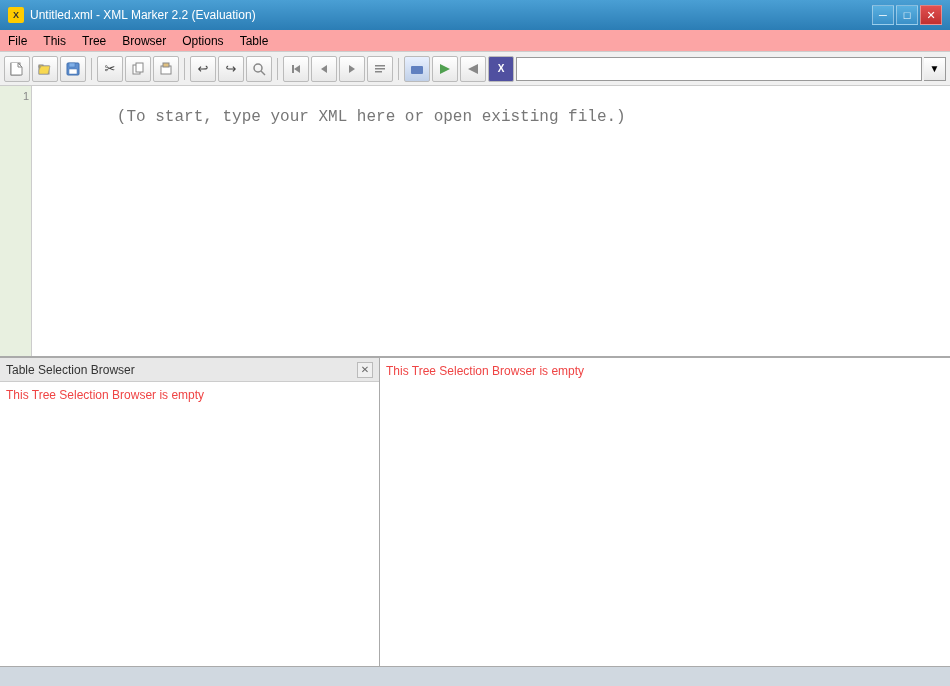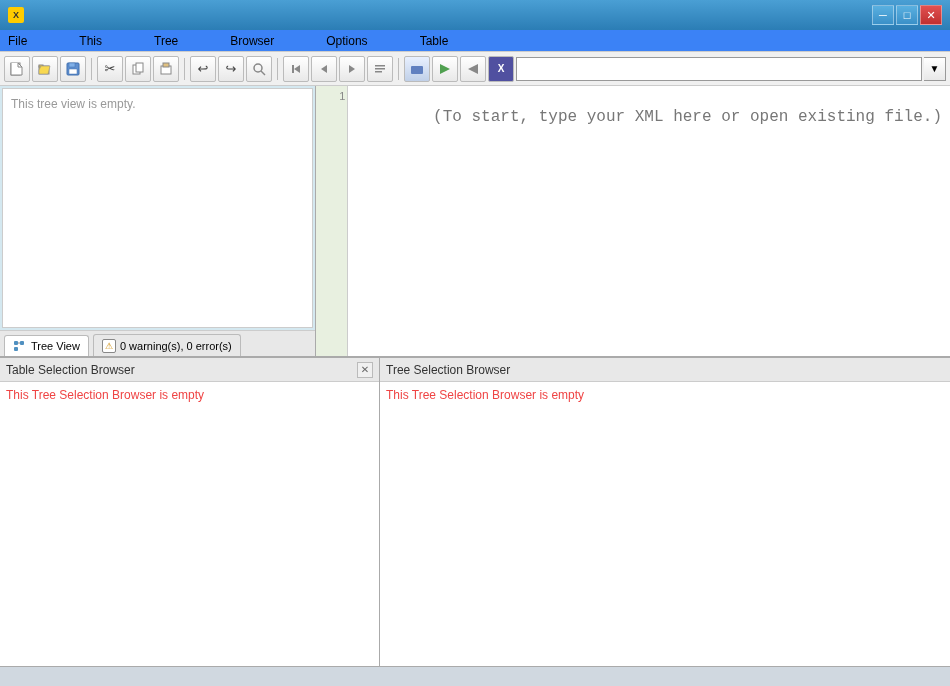--- a/index.html
+++ b/index.html
@@ -59,25 +59,24 @@
       align-items: center;
       justify-content: center;
     }
     .title-btn.close {
       background: linear-gradient(to bottom, #e05050, #c03030);
     }
 
     
     #menu-bar {
       height: 22px;
-      background: #3b82f6;
+      background: #fca5a5;
       display: flex;
       align-items: flex-end;
       border-bottom: 1px solid #ccc;
-      gap: 36px;
     }
     .menu-item {
       padding: 2px 8px;
       font-size: 12px;
       cursor: pointer;
       height: 100%;
       display: flex;
       align-items: center;
     }
 
@@ -313,20 +312,21 @@
     }
   </style>
 </head>
 <body>
 
 <div id="title-bar">
   <div id="title-bar-left">
     <div id="title-bar-icon">
       <span>X</span>
     </div>
+    <span>Untitled.xml - XML Marker 2.2 (Evaluation)</span>
   </div>
   <div id="title-bar-controls">
     <div class="title-btn">─</div>
     <div class="title-btn">□</div>
     <div class="title-btn close">✕</div>
   </div>
 </div>
 
 <div id="menu-bar">
   <div class="menu-item">File</div>
@@ -423,40 +423,20 @@
       </svg>
   </div>
   <div class="tb-btn" style="background: #5050a0; color: white; font-size: 10px; font-weight: bold;">X</div>
   <input type="text" id="xpath-input" placeholder="" style="">
   <div id="xpath-dropdown">▼</div>
 </div>
 
 <div id="main-content">
   <div id="top-panels">
 
-    <div id="left-panel">
-      <div id="tree-view-area">
-        <div id="tree-empty-msg">This tree view is empty.</div>
-      </div>
-      <div id="tree-tabs">
-        <div class="tree-tab active">
-          <svg width="14" height="14" viewBox="0 0 14 14">
-            <rect x="1" y="2" width="4" height="4" fill="#5090c0" rx="1"></rect>
-            <rect x="7" y="2" width="4" height="4" fill="#5090c0" rx="1"></rect>
-            <rect x="1" y="8" width="4" height="4" fill="#5090c0" rx="1"></rect>
-            <line x1="5" y1="4" x2="7" y2="4" stroke="#888" stroke-width="1"></line>
-          </svg>
-          <span>Tree View</span>
-        </div>
-        <div class="warnings-tab">
-          <div class="warning-icon">⚠</div>
-          <span>0 warning(s), 0 error(s)</span>
-        </div>
-      </div>
-    </div>
 
     <div id="right-panel">
       <div id="line-numbers">
         <div>1</div>
       </div>
       <div id="xml-editor-area">
         <span>(To start, type your XML here or open existing file.)</span>
       </div>
     </div>
 
@@ -468,23 +448,20 @@
       <div class="panel-header">
         <span class="panel-header-title">Table Selection Browser</span>
         <div class="panel-close-btn">✕</div>
       </div>
       <div class="panel-content">
         <div class="panel-empty-msg">This Tree Selection Browser is empty</div>
       </div>
     </div>
 
     <div id="right-bottom">
-      <div class="panel-header">
-        <span class="panel-header-title">Tree Selection Browser</span>
-      </div>
       <div class="panel-content">
         <div class="panel-empty-msg">This Tree Selection Browser is empty</div>
       </div>
     </div>
 
   </div>
 
   <div id="status-bar">
     <span></span>
   </div>

